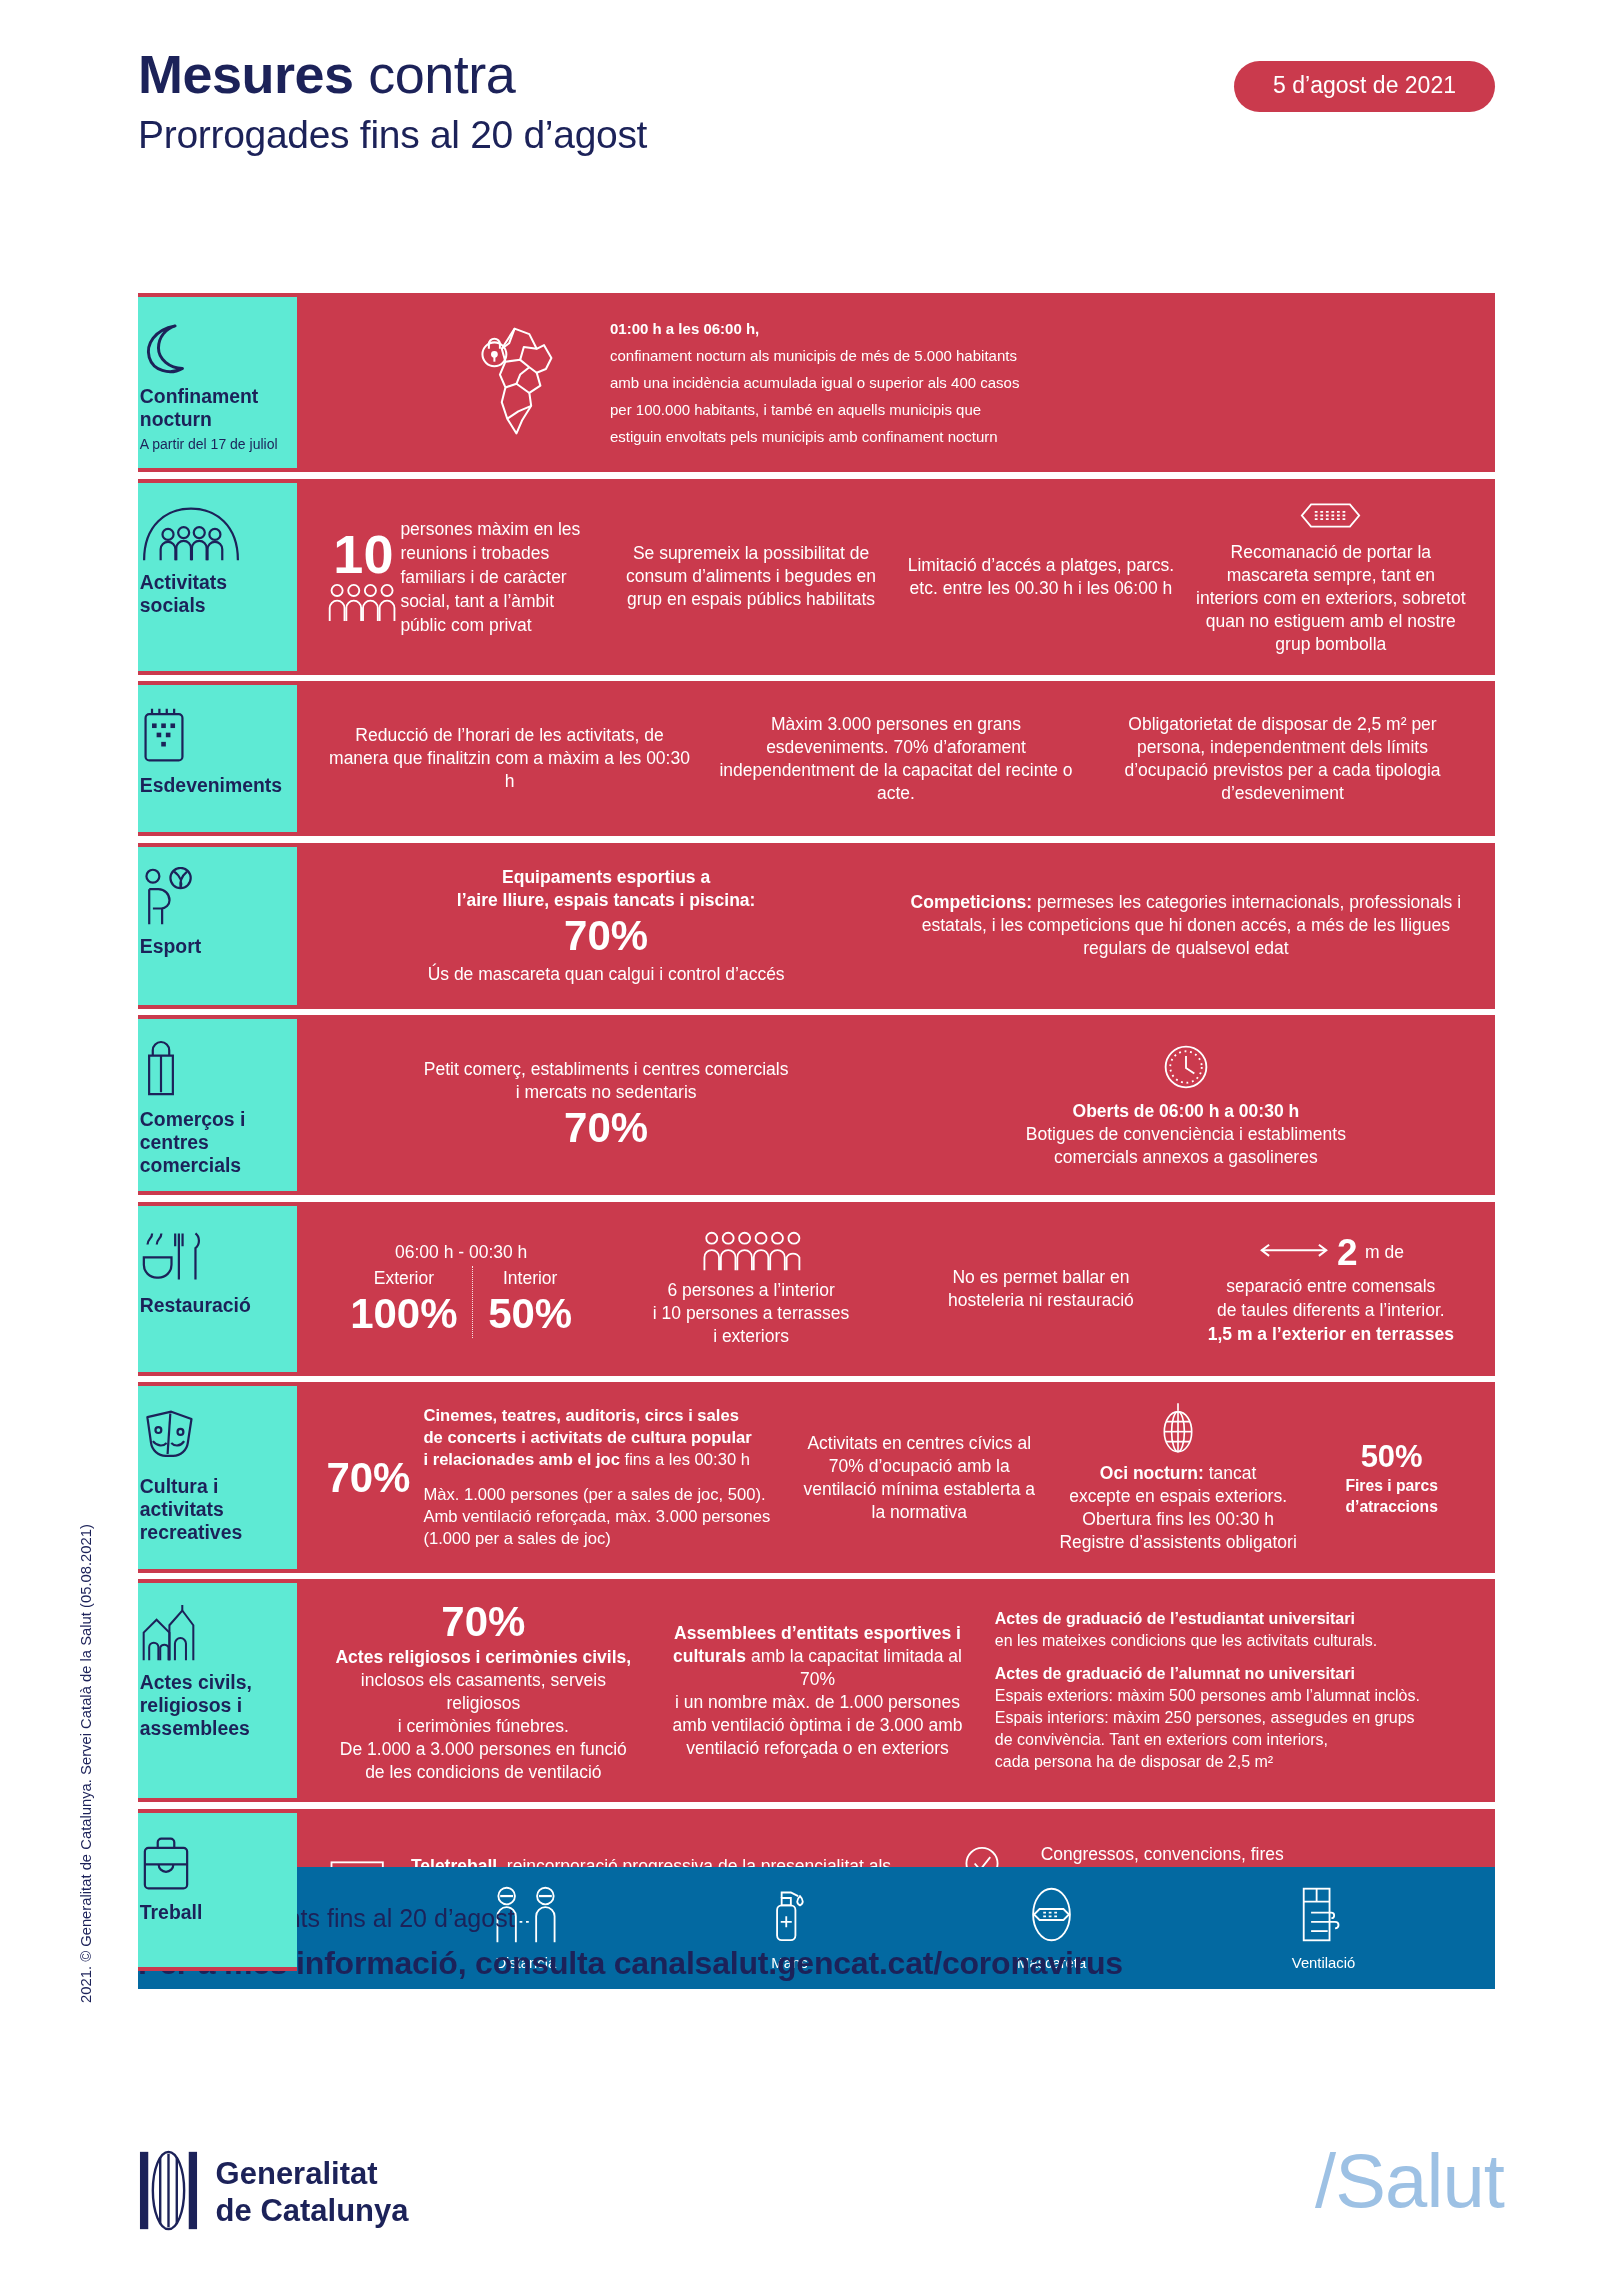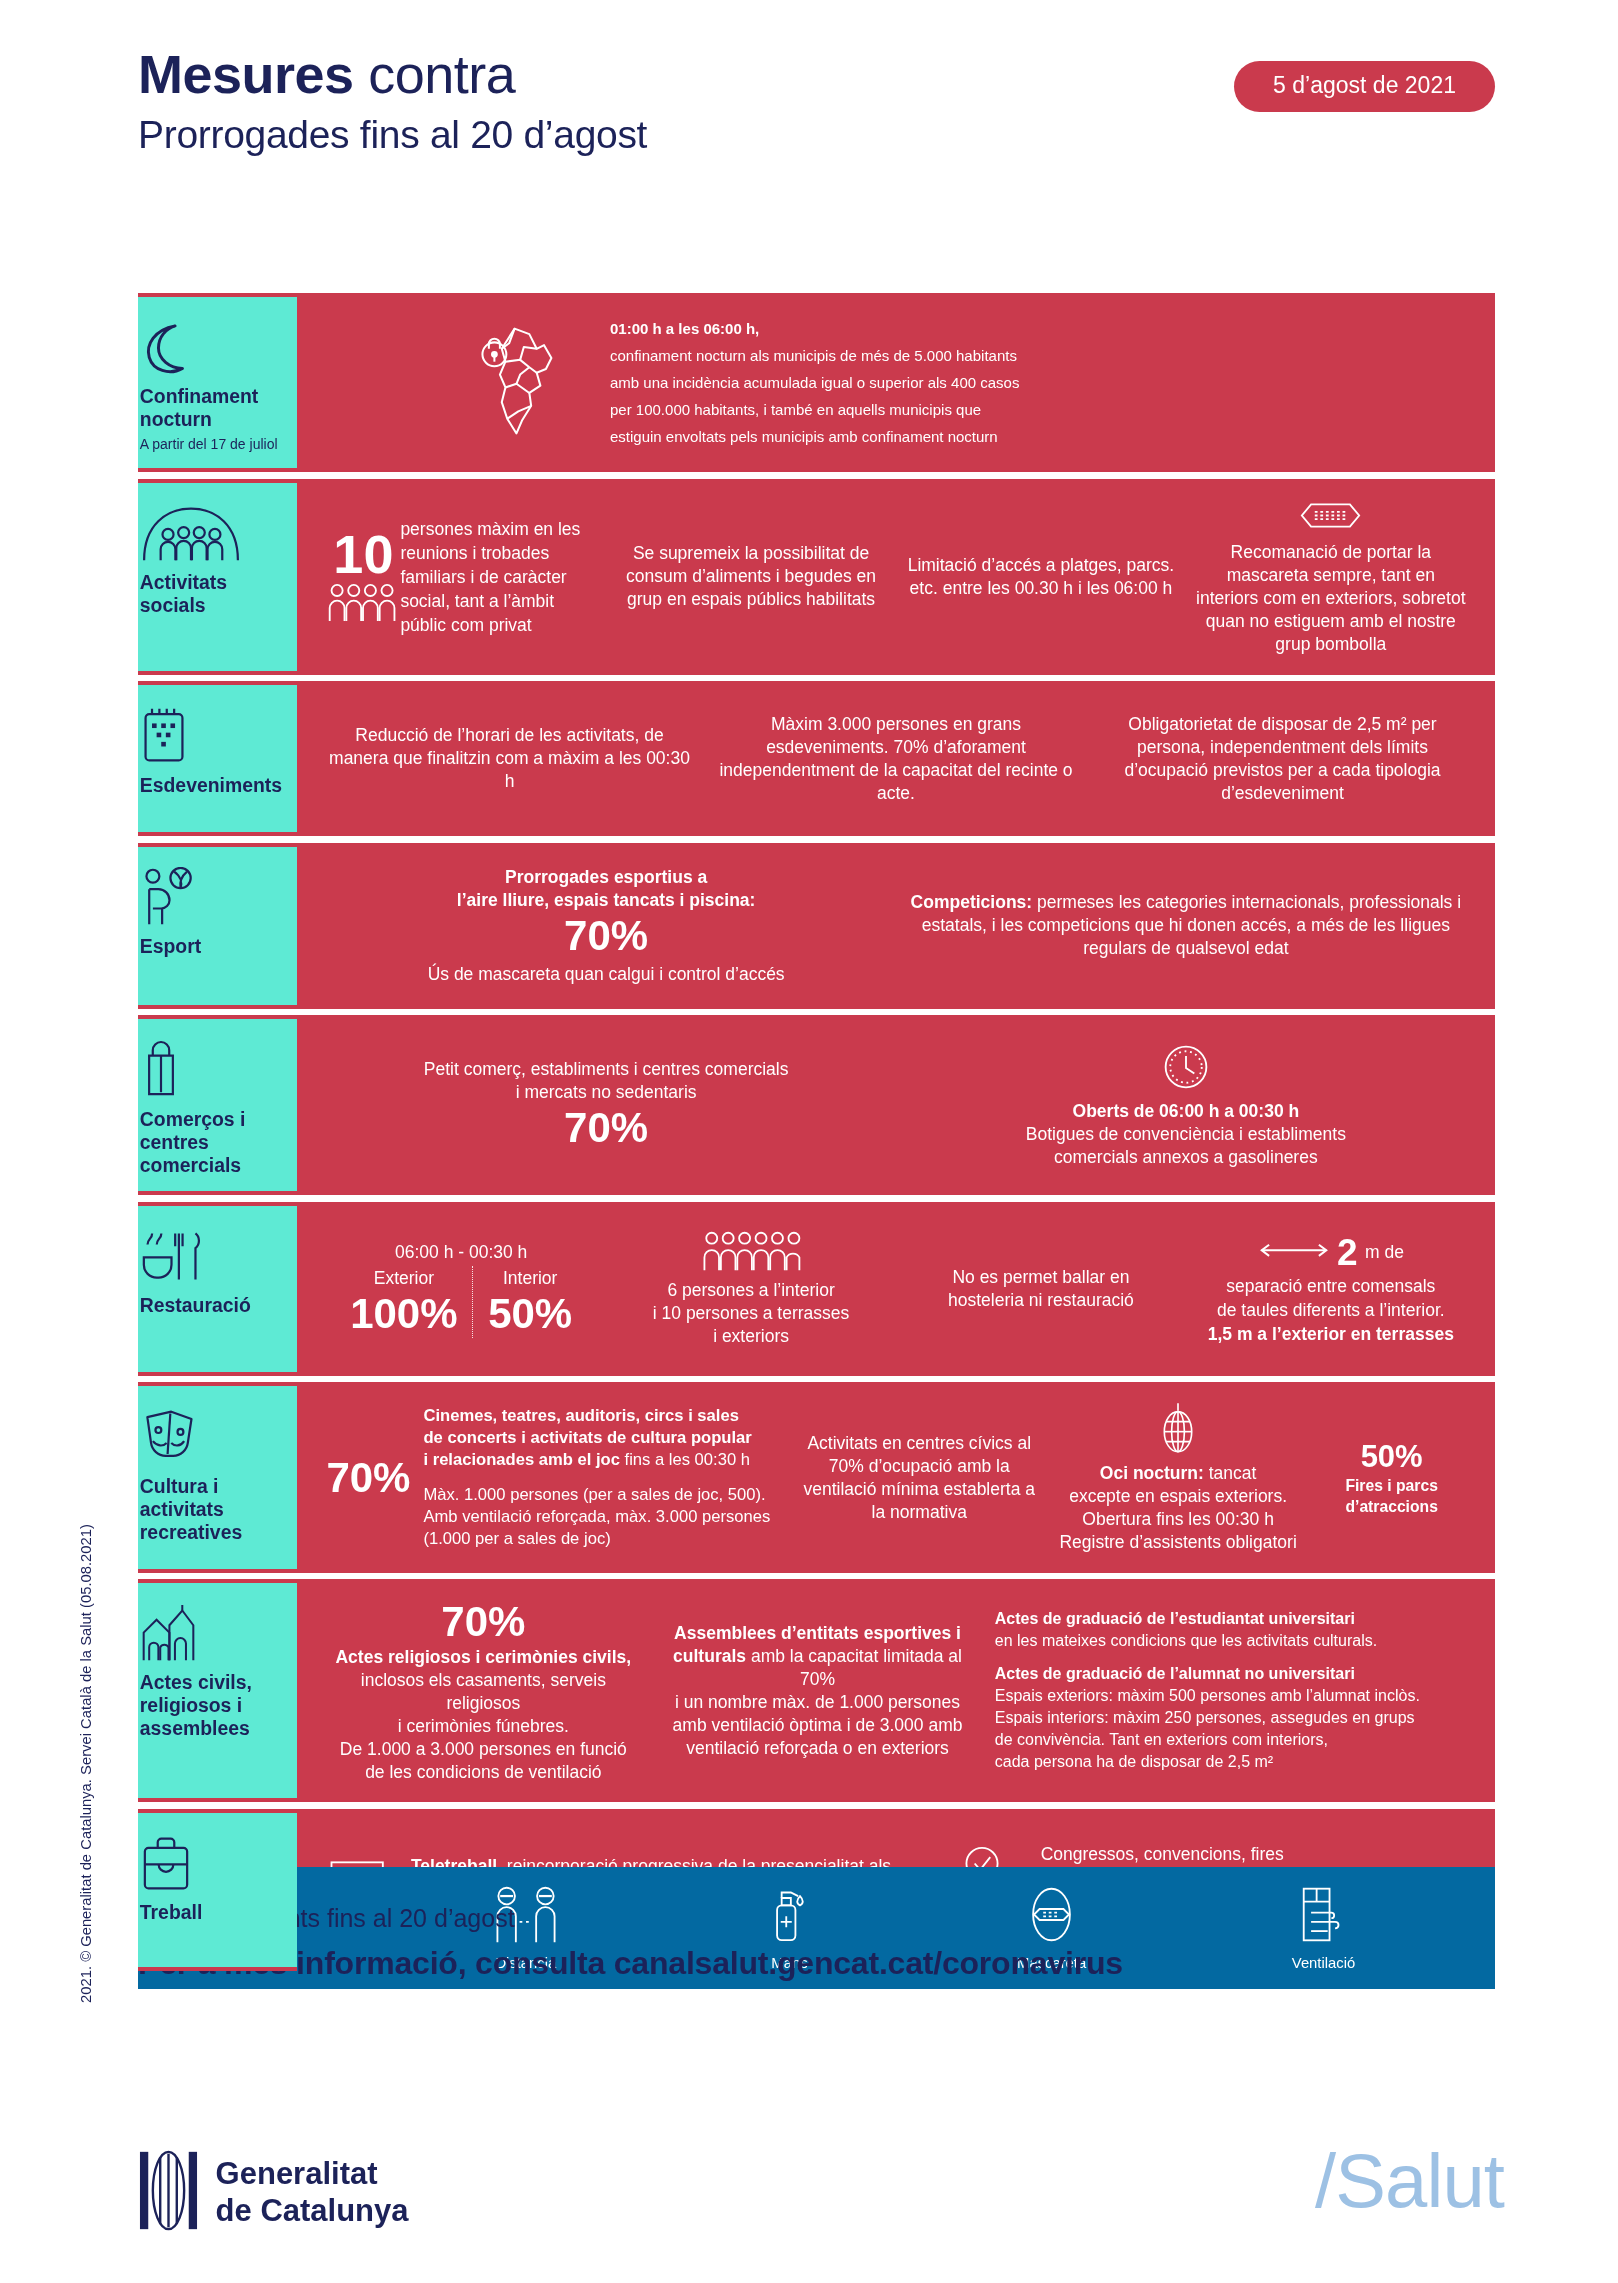--- a/index.html
+++ b/index.html
@@ -317,21 +317,21 @@
             <path d="M10 24 h10 a12 12 0 0 1 12 12 a9 9 0 0 1 -9 9 h-9"></path>
             <path d="M10 24 v38 M24 45 v17"></path>
           </g>
         </svg>
       </div>
       <div class="lbl-title">Esport</div>
     </div>
     <div class="row-body">
       <div class="cell r4c1">
         <div class="head">
-          <span>Prorrogades esportius a</span><br>
+          <span>Equipaments esportius a</span><br>
           <span>l’aire lliure, espais tancats i piscina:</span>
         </div>
         <div class="pct">70%</div>
         <div class="foot">Ús de mascareta quan calgui i control d’accés</div>
       </div>
       <div class="cell">
         <p><b>Competicions:</b><span> permeses les categories internacionals, professionals i estatals, i les competicions que hi donen accés, a més de les lligues regulars de qualsevol edat</span></p>
       </div>
     </div>
   </div>

